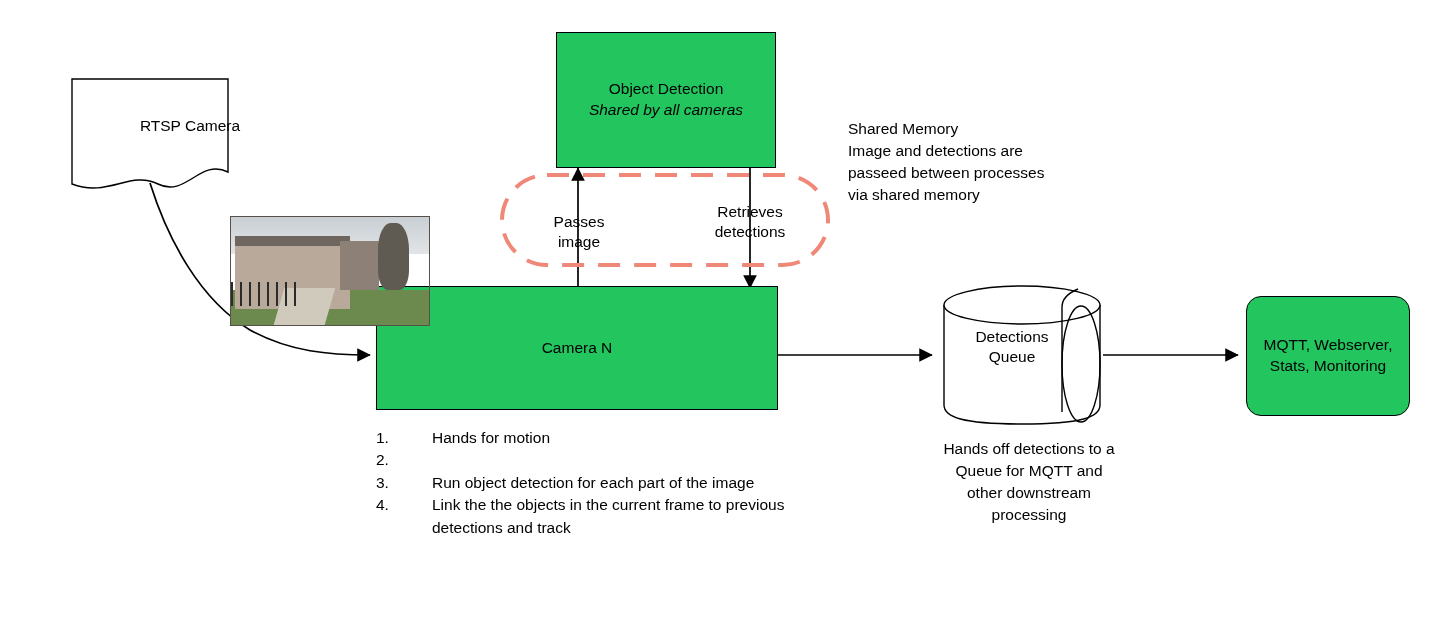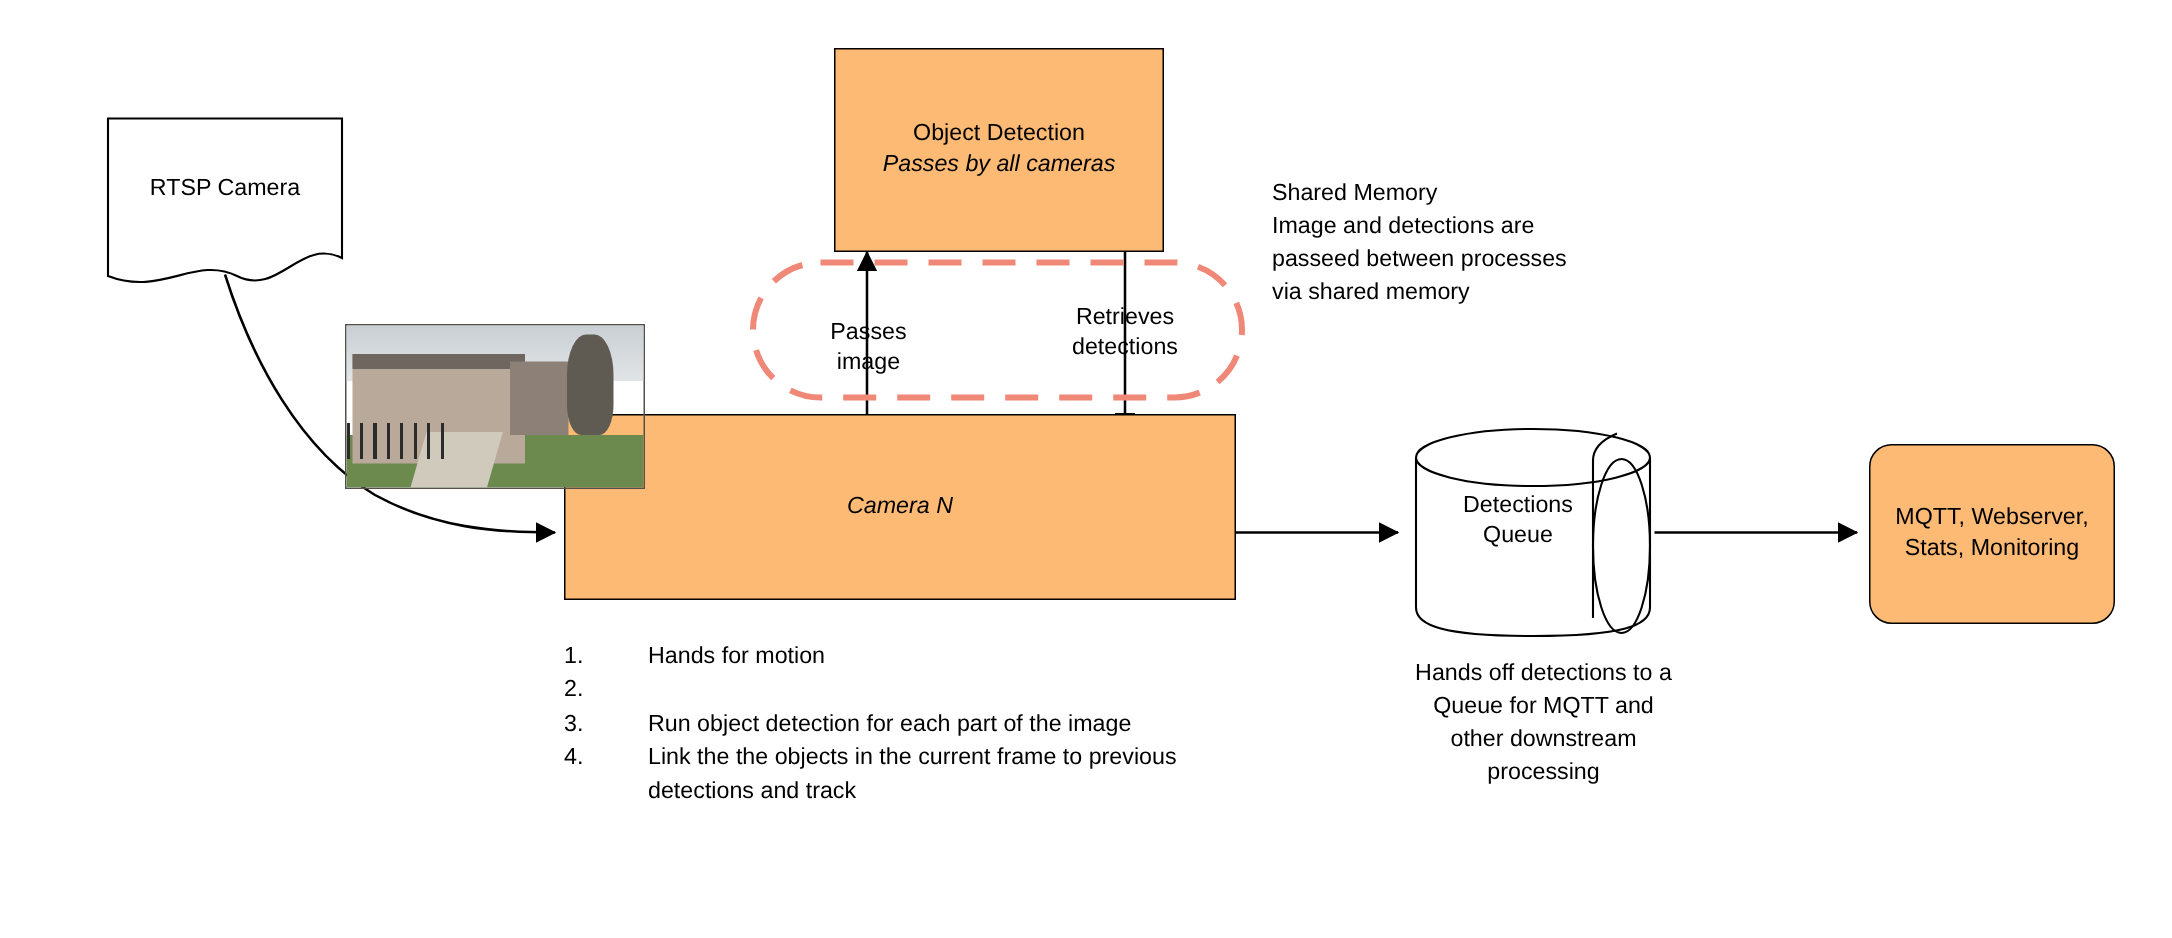--- a/index.html
+++ b/index.html
@@ -24,37 +24,38 @@
     top: 0;
     width: 1448px;
     height: 625px;
     pointer-events: none;
   }
   .node {
     position: absolute;
     box-sizing: border-box;
   }
   .box {
-    background: #fdba74;
+    background: #22c55e;
     border: 1px solid #000000;
     display: flex;
     flex-direction: column;
     align-items: center;
     justify-content: center;
     text-align: center;
     font-size: 15.5px;
     line-height: 1.35;
   }
   .box .sub {
     font-style: italic;
   }
   .doc-label {
     position: absolute;
     text-align: center;
     font-size: 15.5px;
+    padding-left: 40px;
   }
   .cylinder-label {
     position: absolute;
     text-align: center;
     font-size: 15.5px;
     line-height: 1.3;
   }
   .note {
     position: absolute;
     font-size: 15.5px;
@@ -184,24 +185,24 @@
 
     <path d="M1103,355 L1238,355" fill="none" stroke="#000000" stroke-width="1.7" marker-end="url(#arrowhead)"></path>
   </svg>
 
   <div class="doc-label" style="left:72px; top:117px; width:156px;">
     <span>RTSP Camera</span>
   </div>
 
   <div class="node box" style="left:556px; top:32px; width:220px; height:136px;">
     <div>Object Detection</div>
-    <div class="sub">Passes by all cameras</div>
-  </div>
-
-  <div class="node box" style="left:376px; top:276px; width:448px; height:124px;font-style:italic;">
+    <div class="sub">Shared by all cameras</div>
+  </div>
+
+  <div class="node box" style="left:376px; top:286px; width:402px; height:124px;">
     <div>Camera N</div>
   </div>
 
   <div class="camera-thumb" style="left:230px; top:216px; width:198px; height:108px;">
     <div class="thumb-sky"></div>
     <div class="thumb-grass"></div>
     <div class="thumb-house"></div>
     <div class="thumb-house2"></div>
     <div class="thumb-tree"></div>
     <div class="thumb-path"></div>

